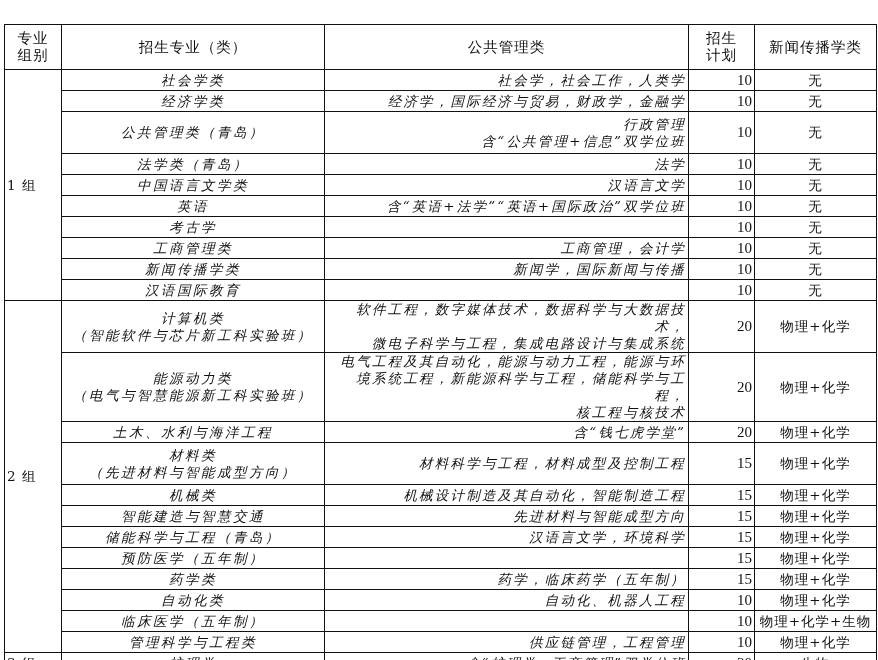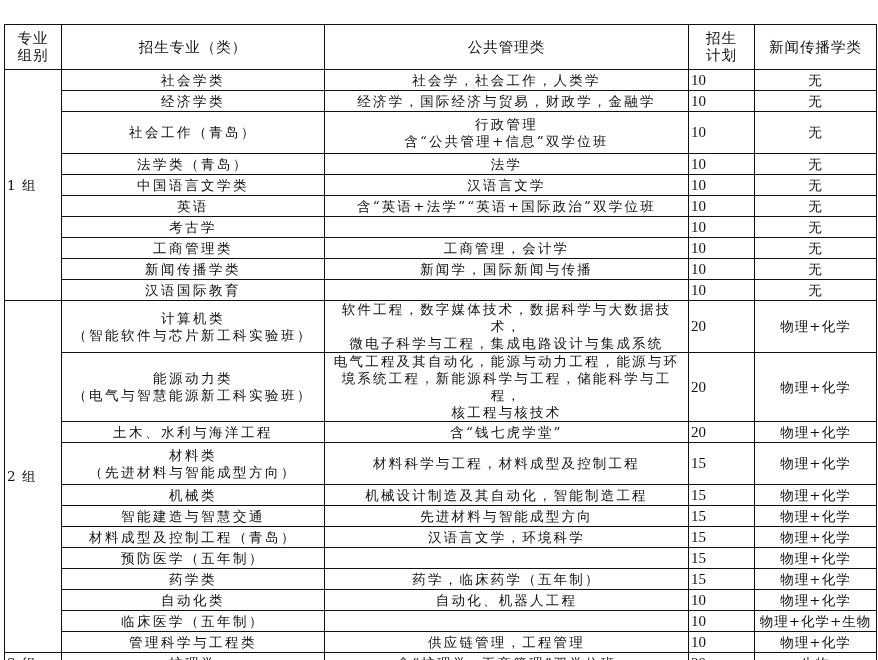--- a/index.html
+++ b/index.html
@@ -9,23 +9,23 @@
       table-layout: fixed; width: 872px; font-size: 13.5px; margin-top: 20px; }
     table.enroll col.c1 { width: 57px; }
     table.enroll col.c2 { width: 263px; }
     table.enroll col.c3 { width: 364px; }
     table.enroll col.c4 { width: 66px; }
     table.enroll col.c5 { width: 122px; }
     table.enroll th, table.enroll td { border: 1.3px solid #111; padding: 0 2px; line-height: 17px;
       vertical-align: middle; overflow: hidden; }
     table.enroll th { font-weight: normal; font-size: 14.5px; text-align: center; height: 44px; letter-spacing: 1px; }
     td.grp { text-align: left; letter-spacing: 1px; }
-    td.major { text-align: center; letter-spacing: 2.5px; }
-    td.incl { text-align: center; letter-spacing: 2.2px; padding-left: 2px; }
-    td.num { text-align: left; font-family: "Liberation Serif", serif; font-size: 15px; }
+    td.major { text-align: center; letter-spacing: 2.5px; font-style: italic; }
+    td.incl { text-align: right; letter-spacing: 2.2px; padding-left: 2px; font-style: italic; }
+    td.num { text-align: right; font-family: "Liberation Serif", serif; font-size: 15px; }
     td.req { text-align: center; letter-spacing: 1px; }
     tr.h1 td { height: 20px; }
     tr.h2 td { height: 41px; }
     tr.h3 td { height: 59px; }
     .line { display: block; }
   </style>
 </head>
 <body>
 
 <table class="enroll">
@@ -68,21 +68,21 @@
           <span class="line">经济学类</span>
         </td>
         <td class="incl">
           <span class="line">经济学，国际经济与贸易，财政学，金融学</span>
         </td>
         <td class="num">10</td>
         <td class="req">无</td>
       </tr>
       <tr class="h2">
         <td class="major">
-          <span class="line">社会工作（青岛）</span>
+          <span class="line">公共管理类（青岛）</span>
         </td>
         <td class="incl">
           <span class="line">行政管理</span>
           <span class="line">含“公共管理+信息”双学位班</span>
         </td>
         <td class="num">10</td>
         <td class="req">无</td>
       </tr>
       <tr class="h1">
         <td class="major">
@@ -216,21 +216,21 @@
           <span class="line">智能建造与智慧交通</span>
         </td>
         <td class="incl">
           <span class="line">先进材料与智能成型方向</span>
         </td>
         <td class="num">15</td>
         <td class="req">物理+化学</td>
       </tr>
       <tr class="h1">
         <td class="major">
-          <span class="line">材料成型及控制工程（青岛）</span>
+          <span class="line">储能科学与工程（青岛）</span>
         </td>
         <td class="incl">
           <span class="line">汉语言文学，环境科学</span>
         </td>
         <td class="num">15</td>
         <td class="req">物理+化学</td>
       </tr>
       <tr class="h1">
         <td class="major">
           <span class="line">预防医学（五年制）</span>

